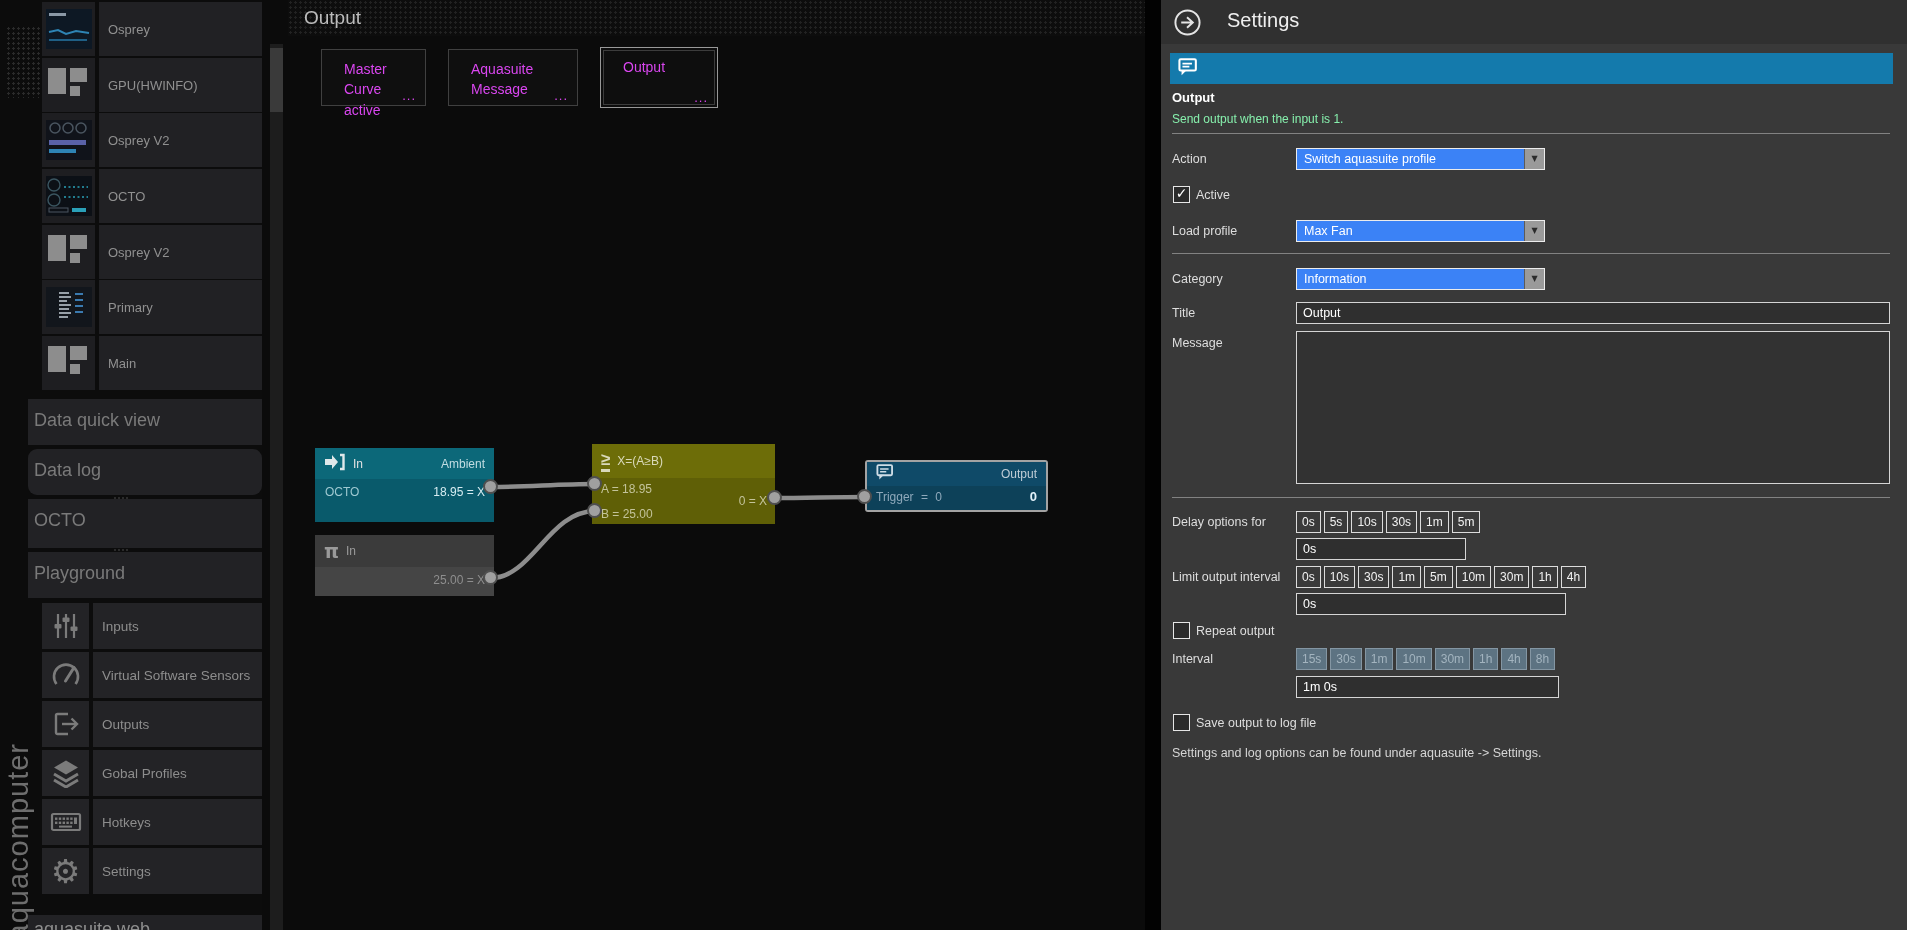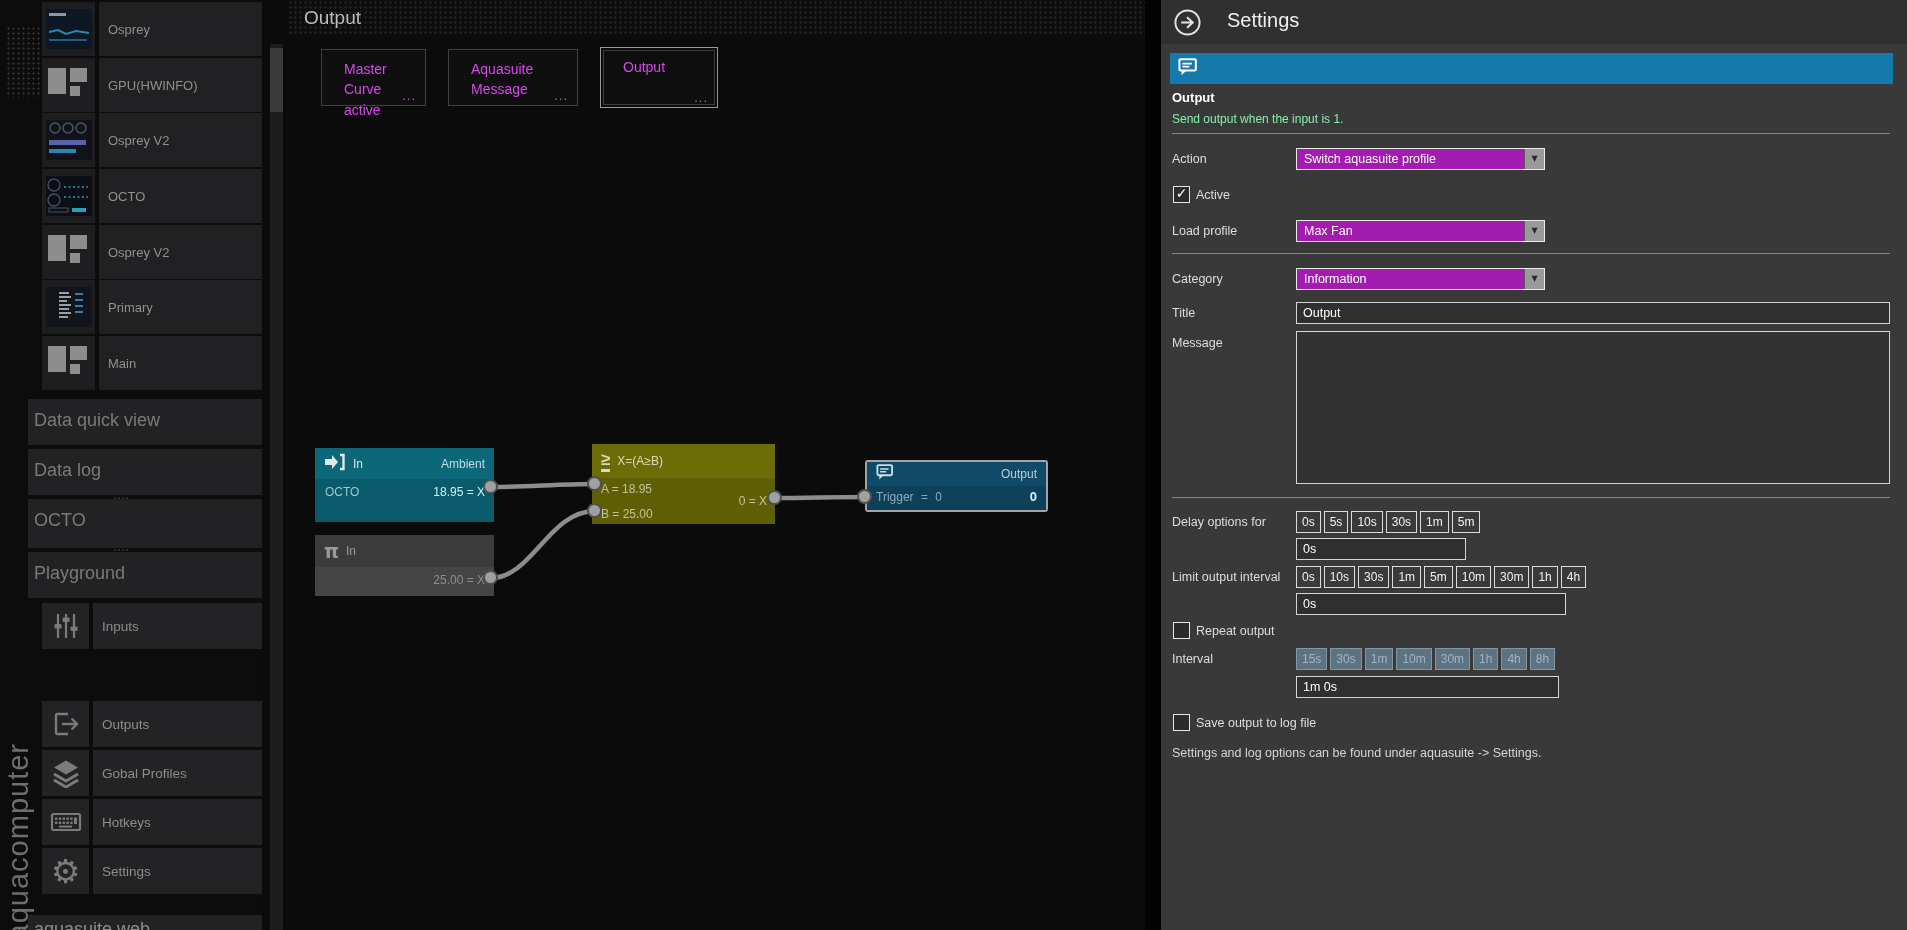--- a/index.html
+++ b/index.html
@@ -81,21 +81,21 @@
   .panel{left:1161px;top:0;width:746px;height:930px;background:#393939;z-index:8;}
   .panel-hd{position:absolute;left:0;top:0;width:100%;height:44px;background:#303030;}
   .ph-icon{position:absolute;left:12px;top:8px;color:#e4e4e4;}
   .ph-title{position:absolute;left:66px;top:9px;font-size:20px;color:#efefef;}
   .bluebar{position:absolute;left:9px;top:53px;width:723px;height:31px;background:#147aac;}
   .bluebar .chat{position:absolute;left:8px;top:5px;color:#fff;}
   .h-out{position:absolute;left:11px;top:90px;font-size:13px;font-weight:bold;color:#fff;}
   .h-desc{position:absolute;left:11px;top:112px;font-size:12px;color:#86efac;}
   .sep{position:absolute;left:11px;width:718px;height:1px;background:#828282;}
   .plabel{position:absolute;left:11px;color:#dedede;font-size:12.5px;}
-  .drop{position:absolute;height:22px;background:#a21caf;border:1px solid #ececec;color:#fff;
+  .drop{position:absolute;height:22px;background:#3b82f6;border:1px solid #ececec;color:#fff;
         font-size:12.5px;line-height:20px;padding-left:7px;box-sizing:border-box;}
   .drop .arrow{position:absolute;right:0;top:0;width:19px;height:100%;background:#9a9a9a;
         border-left:1px solid #5a5a5a;color:#2b2b2b;font-size:8px;display:flex;
         align-items:center;justify-content:center;font-family:"DejaVu Sans",sans-serif;}
   .inputbox{position:absolute;height:22px;background:#2f2f2f;border:1px solid #d5d5d5;color:#fff;
         font-size:12.5px;padding:0 6px;box-sizing:border-box;font-family:inherit;outline:none;}
   .msgbox{position:absolute;background:#323232;border:1px solid #d5d5d5;resize:none;outline:none;
         font-family:inherit;color:#fff;box-sizing:border-box;}
   .cb{position:absolute;width:17px;height:17px;background:#2b2b2b;border:1.5px solid #e6e6e6;
       box-sizing:border-box;color:#fff;font-size:14px;line-height:13px;text-align:center;
@@ -292,21 +292,21 @@
             <path d="M4 7 V5 a3 3 0 0 1 6 0 V7" fill="none" stroke="currentColor" stroke-width="2"></path>
             <rect x="2" y="7" width="10" height="8" rx="1" fill="currentColor"></rect>
           </svg></span>
       <span class="gear-glyph">⚙</span>
     </div>
   </div>
 
   <div class="section" style="top:399px;height:46px;">
       <span>Data quick view</span>
     </div>
-  <div class="section" style="top:449px;height:46px;">
+  <div class="section" style="top:449px;height:46px;border-radius:9px;">
       <span>Data log</span>
     </div>
   <div class="section" style="top:499px;height:49px;">
       <span>OCTO</span>
     </div>
   <div class="section" style="top:552px;height:46px;">
       <span>Playground</span>
     </div>
 
   <div class="pg-row" style="top:603px">
@@ -315,20 +315,31 @@
           <path d="M7 3 V27 M15 3 V27 M23 3 V27" stroke="currentColor" stroke-width="2.2" fill="none"></path>
           <g fill="currentColor">
             <rect x="3.5" y="13" width="7" height="4.5" rx="1"></rect>
             <rect x="11.5" y="6.5" width="7" height="4.5" rx="1"></rect>
             <rect x="19.5" y="15.5" width="7" height="4.5" rx="1"></rect>
           </g>
         </svg>
       </div>
     <div class="pg-cell">
         <span class="pg-label">Inputs</span>
+      </div>
+  </div>
+  <div class="pg-row" style="top:652px">
+    <div class="pg-icon">
+        <svg width="30" height="30" viewBox="0 0 30 30">
+          <path d="M5.5 24 A12 12 0 1 1 24.5 24" fill="none" stroke="currentColor" stroke-width="2.6"></path>
+          <path d="M14.5 21 L23 7.5" stroke="currentColor" stroke-width="3" stroke-linecap="round"></path>
+        </svg>
+      </div>
+    <div class="pg-cell">
+        <span class="pg-label">Virtual Software Sensors</span>
       </div>
   </div>
   <div class="pg-row" style="top:701px">
     <div class="pg-icon">
         <svg width="30" height="30" viewBox="0 0 30 30">
           <path d="M17 5 H6.5 a1.5 1.5 0 0 0 -1.5 1.5 V23.5 a1.5 1.5 0 0 0 1.5 1.5 H17" fill="none" stroke="currentColor" stroke-width="2.4"></path>
           <path d="M11 15 H25" stroke="currentColor" stroke-width="2.4"></path>
           <path d="M20.5 9.5 L26 15 L20.5 20.5" fill="none" stroke="currentColor" stroke-width="2.4"></path>
         </svg>
       </div>

